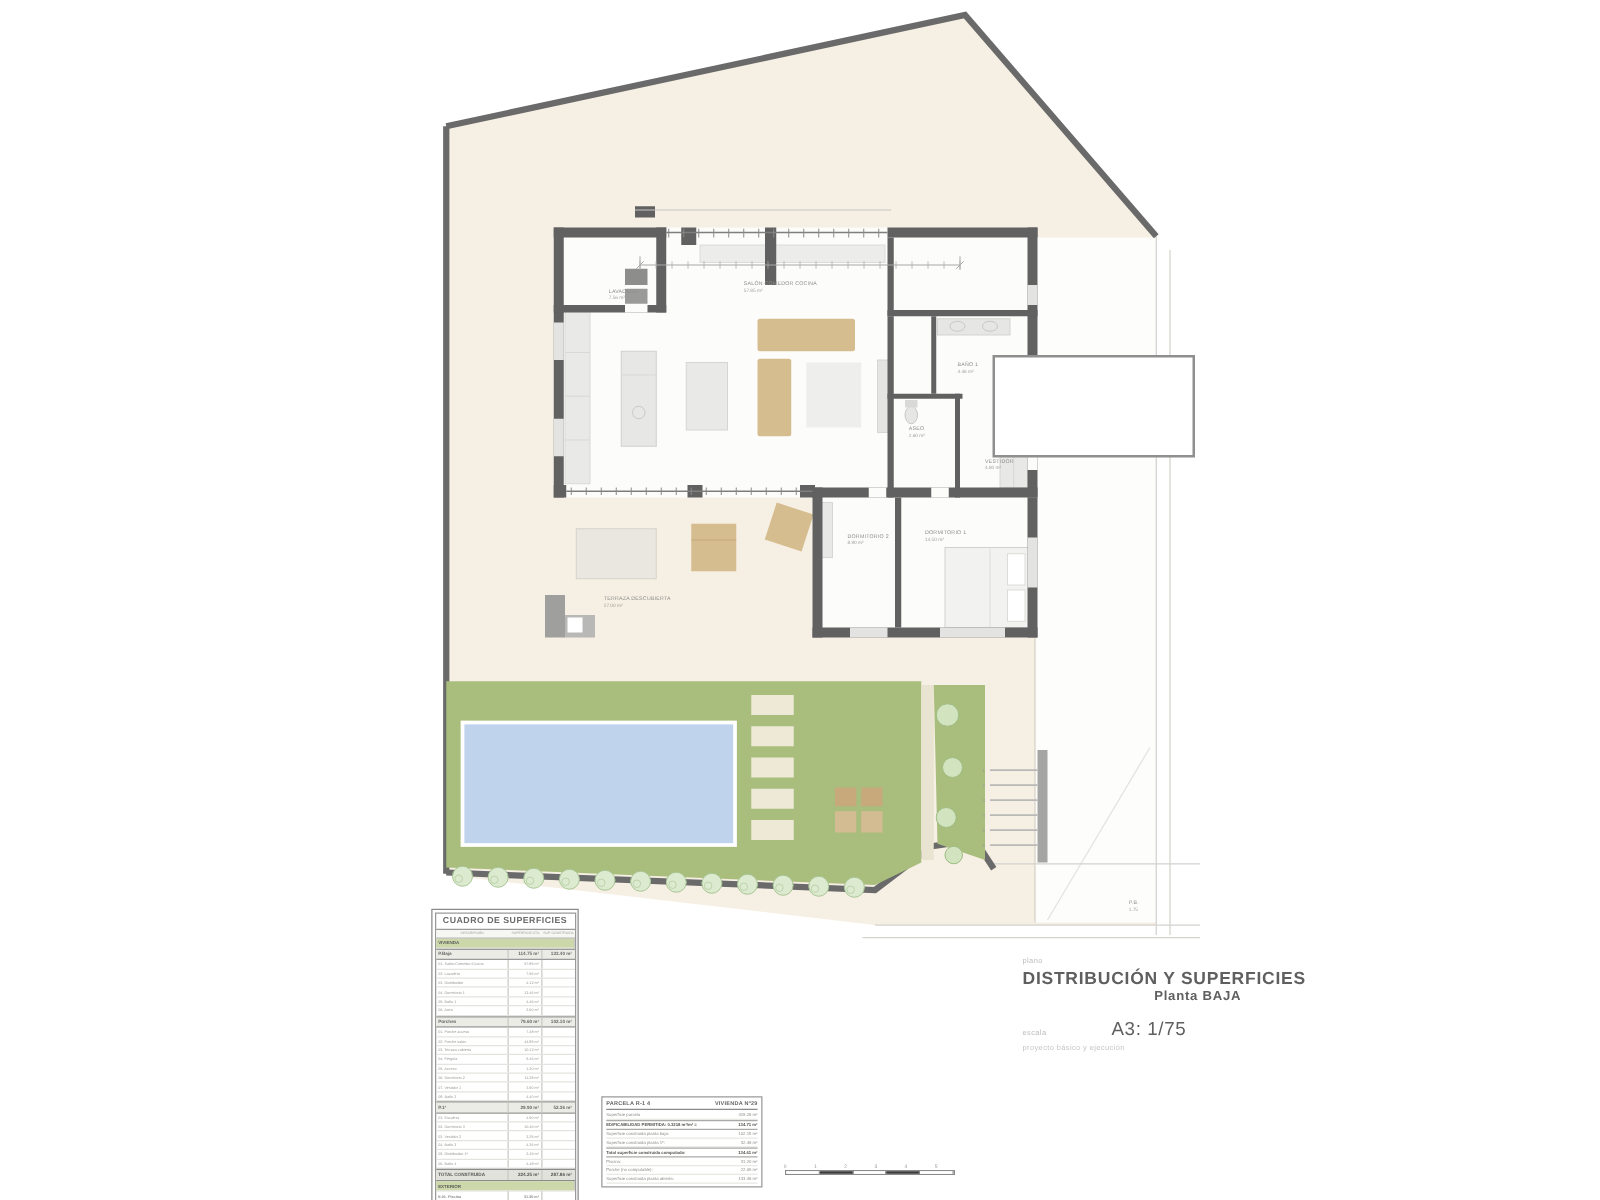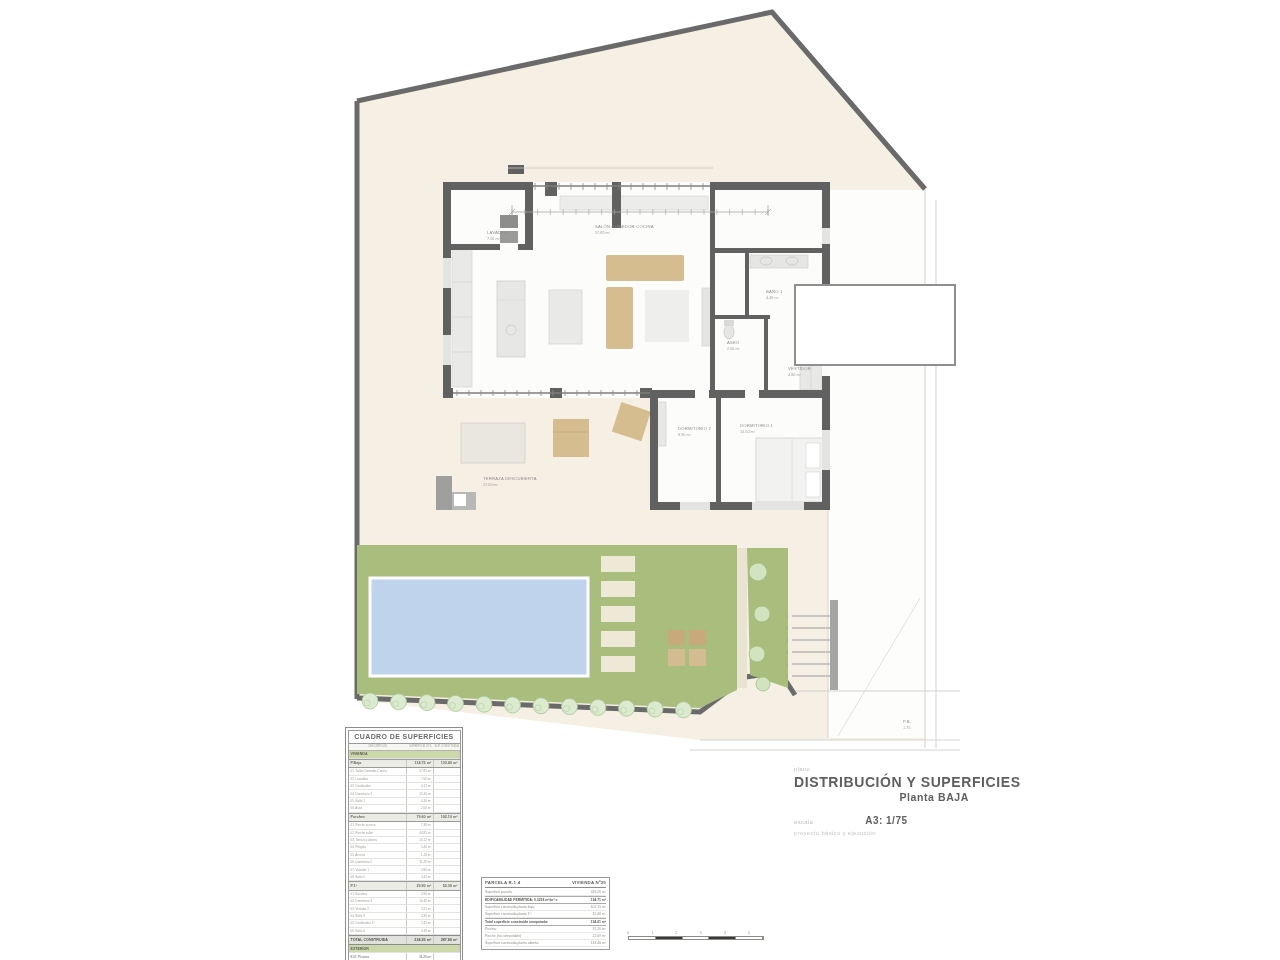--- a/index.html
+++ b/index.html
@@ -1,26 +1,26 @@
 <!DOCTYPE html>
 <html><head>
 <meta charset="utf-8">
 <style>
   html,body{margin:0;padding:0;background:#ffffff;}
   *{box-sizing:border-box;font-family:"Liberation Sans", sans-serif;}
   .sheet{position:relative;width:1280px;height:960px;background:#ffffff;overflow:hidden;}
   .sheet svg{position:absolute;left:0;top:0;}
 
   
-  .title-block{position:absolute;left:794px;top:766px;width:175px;color:#6c6c6c;}
+  .title-block{position:absolute;left:818px;top:766px;width:175px;color:#6c6c6c;}
   .tb-small{font-size:6px;color:#bdbdbd;letter-spacing:.3px;}
   .tb-title{font-size:14px;font-weight:bold;color:#5f5f5f;letter-spacing:.6px;margin-top:2px;white-space:nowrap;}
   .tb-sub{font-size:10.5px;font-weight:bold;color:#5f5f5f;letter-spacing:.6px;text-align:right;margin-top:1px;}
   .tb-row{display:flex;align-items:baseline;margin-top:12px;}
-  .tb-scale-val{font-size:10px;font-weight:bold;color:#5f5f5f;margin-left:52px;letter-spacing:.5px;}
+  .tb-scale-val{font-size:15px;font-weight:normal;color:#5f5f5f;margin-left:52px;letter-spacing:.5px;}
   .tb-note{font-size:6px;color:#c6c6c6;margin-top:4px;letter-spacing:.3px;}
 
   
   .surfaces-table{position:absolute;left:345px;top:727px;width:118px;border:1px solid #8b8b8b;background:#ffffff;padding:1.5px;}
   .st-inner{border:1px solid #9a9a9a;}
   .st-title{font-size:7px;font-weight:bold;color:#6a6a6a;text-align:center;letter-spacing:.4px;padding:2.5px 0;border-bottom:1px solid #9a9a9a;}
   .st-cols{display:flex;background:#f6f6f2;border-bottom:1px solid #b5b5b5;}
   .st-cols span{font-size:2.7px;color:#a2a2a0;text-align:center;padding:1.5px 0;}
   .st-row{display:flex;border-bottom:.5px solid #e3e3df;}
   .st-c1{width:60px;padding-left:2px;border-right:.5px solid #c9c9c5;}

